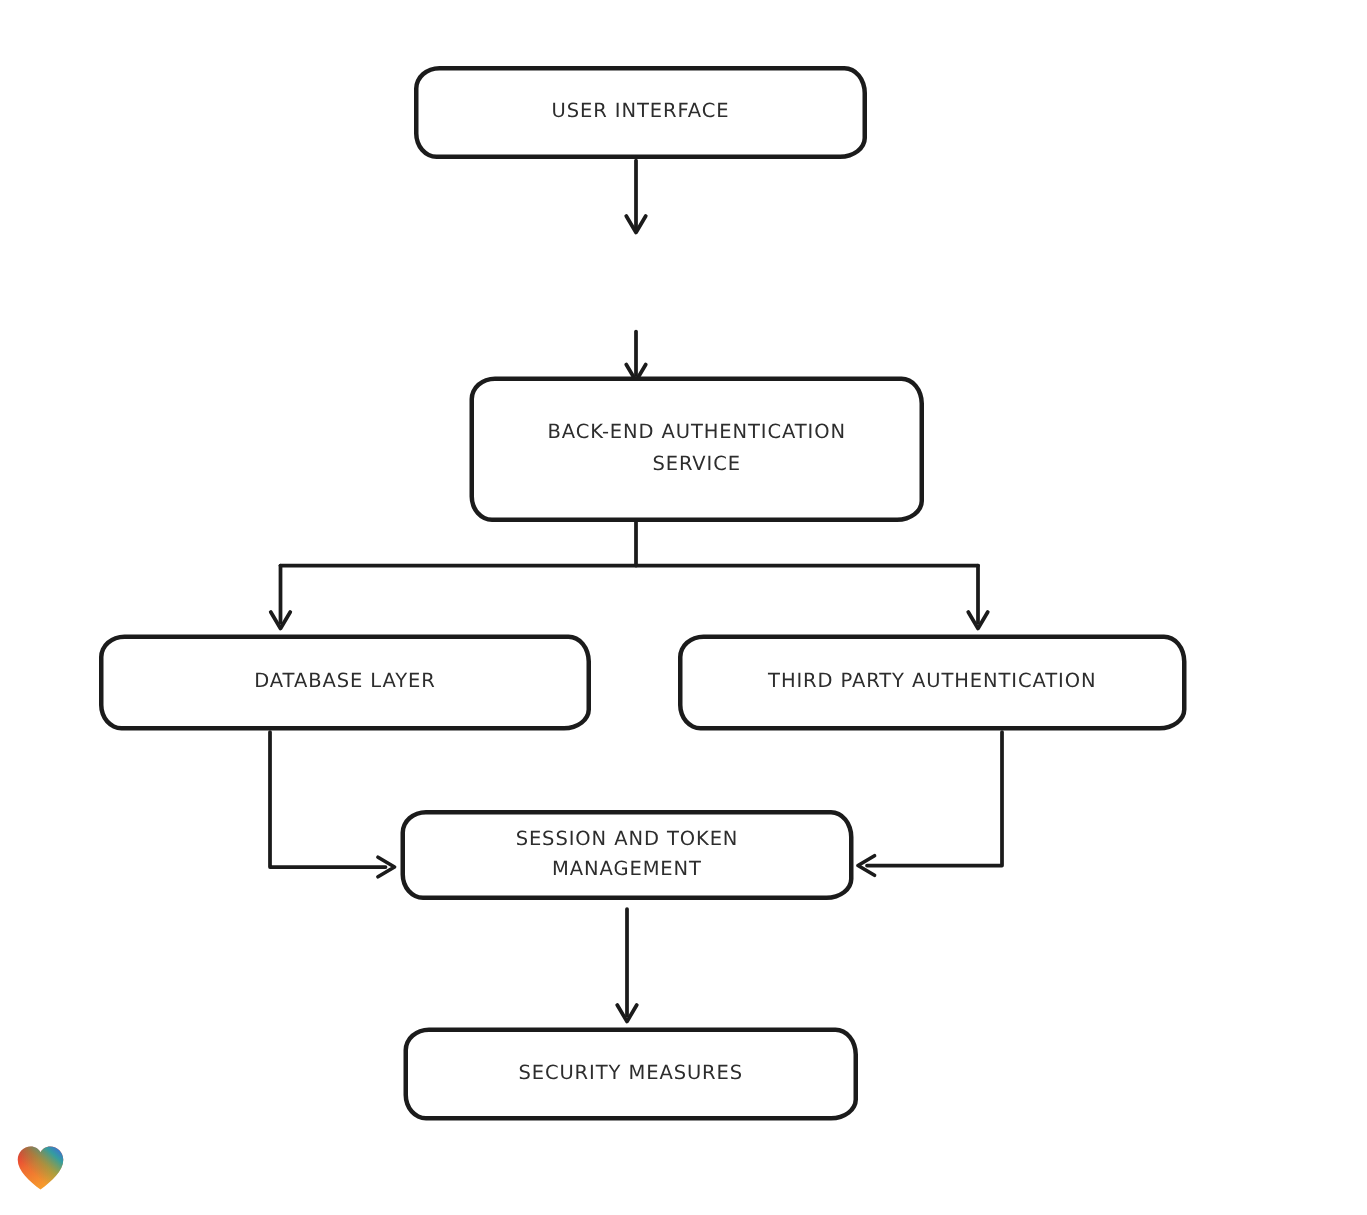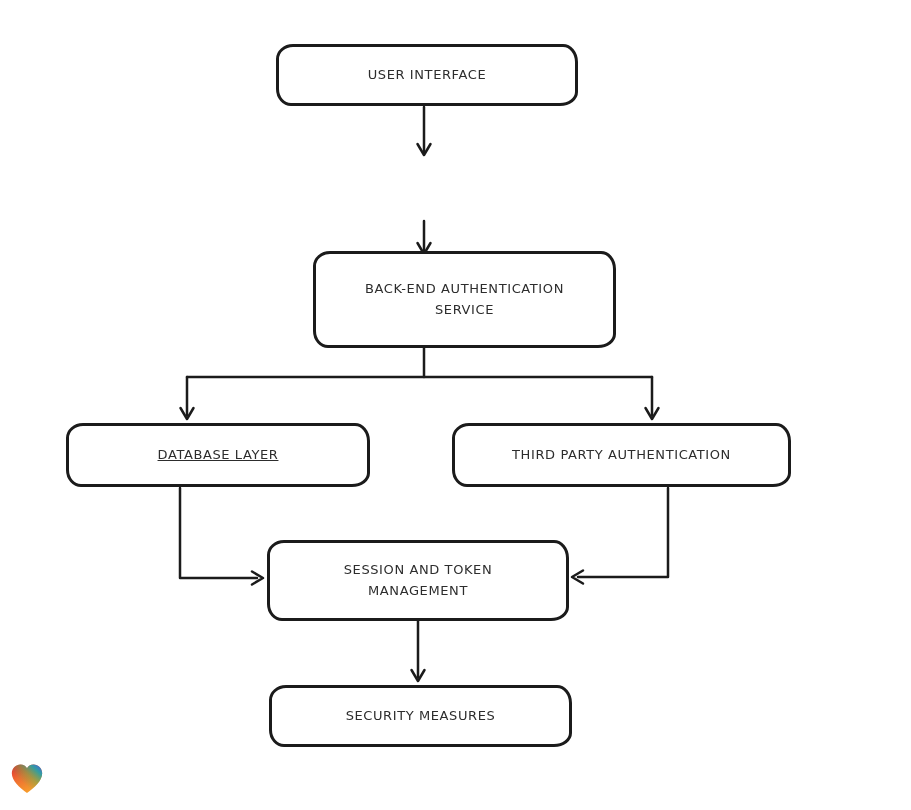--- a/index.html
+++ b/index.html
@@ -26,23 +26,23 @@
     letter-spacing:0.6px;
     color:#2d2d2d;
     white-space:pre-line;
     line-height:1.55;
     padding:4px 14px;
     text-transform:uppercase;
   }
   .node-ui       {left:276px;top:44px; width:302px;height:62px;}
   .node-api      {left:274px;top:157px;width:303px;height:63px;}
   .node-backend  {left:274px;top:251px;width:303px;height:97px;margin-left:39px;}
-  .node-db       {left:66px; top:423px;width:304px;height:64px;text-decoration:underline;}
+  .node-db       {left:66px; top:423px;width:328px;height:64px;}
   .node-third    {left:452px;top:423px;width:339px;height:64px;}
-  .node-session  {left:267px;top:540px;width:302px;height:81px;}
+  .node-session  {left:267px;top:540px;width:302px;height:60px;}
   .node-security {left:269px;top:685px;width:303px;height:62px;}
   .logo{
     position:absolute;left:9px;top:759px;width:36px;height:40px;
     filter:blur(0.5px);
   }
 </style>
 </head>
 <body>
 
 <div class="canvas">

